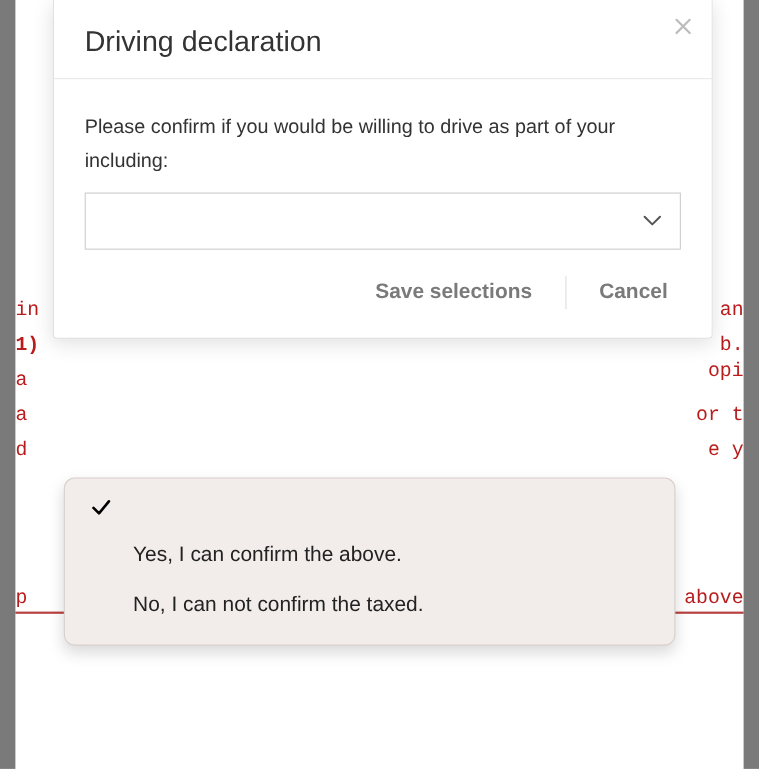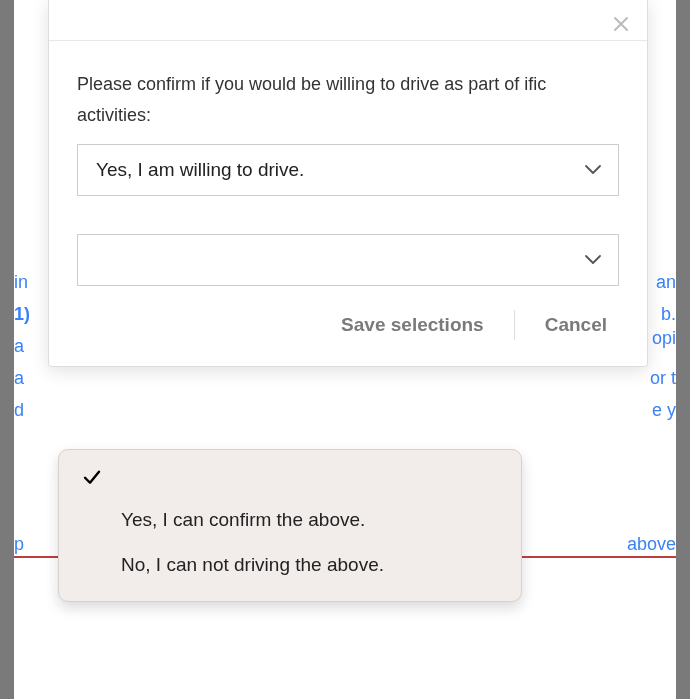--- a/index.html
+++ b/index.html
@@ -20,23 +20,24 @@
       top: 0;
       left: 0;
       width: 690px;
       height: 699px;
       border: 14px solid #7a7a7a;
       border-top: none;
       border-bottom: none;
     }
     .bg-text {
       position: absolute;
-      color: #3b82f6;
+      color: #b91c1c;
       font-size: 18px;
       white-space: nowrap;
+      font-family: Liberation Mono, monospace;
     }
     .bg-left {
       left: 14px;
     }
     .bg-right {
       right: 14px;
       text-align: left;
     }
     .bg-divider {
       position: absolute;
@@ -104,29 +105,28 @@
       right: 16px;
       top: 50%;
       transform: translateY(-50%);
     }
     .chevron svg {
       display: block;
     }
     .dropdown-panel {
       position: absolute;
       left: 58px;
-      width: 464px;
+      width: 556px;
       top: 434px;
       background: #f2edeb;
       border: 1px solid #d8d0cc;
       border-radius: 10px;
       box-shadow: 0 6px 14px rgba(0,0,0,0.15);
       padding: 12px 0 14px 0;
       z-index: 30;
-      margin-top: 15px;
     }
     .dropdown-option {
       padding: 8px 24px 8px 62px;
       font-size: 19px;
       color: #222;
       cursor: pointer;
       position: relative;
       line-height: 1.5;
     }
     .dropdown-option.blank {
@@ -176,39 +176,32 @@
 <div class="bg-text bg-right" style="top:304px">b.</div>
 <div class="bg-text bg-right" style="top:328px">opi</div>
 <div class="bg-text bg-right" style="top:368px">or t</div>
 <div class="bg-text bg-right" style="top:400px">e y</div>
 <div class="bg-text bg-right" style="top:534px">above</div>
 
 <div class="bg-divider"></div>
 
 <div class="modal">
   <div class="modal-header">
+    <h2 class="modal-title">Driving declaration</h2>
     <button class="modal-close">
       <span>
         <svg width="16" height="16" viewBox="0 0 16 16">
             <path d="M2 2 L14 14 M14 2 L2 14" stroke="#bbb" stroke-width="2" fill="none" stroke-linecap="round"></path>
           </svg>
       </span>
     </button>
   </div>
 
   <div class="modal-body">
-    <div class="question-label">Please confirm if you would be willing to drive as part of ific activities:</div>
-    <div class="select-box">
-      <span>Yes, I am willing to drive.</span>
-      <span class="chevron">
-        <svg width="18" height="12" viewBox="0 0 18 12">
-            <path d="M2 2 L9 9 L16 2" stroke="#555" stroke-width="1.8" fill="none" stroke-linecap="round" stroke-linejoin="round"></path>
-          </svg>
-      </span>
-    </div>
+    <div class="question-label">Please confirm if you would be willing to drive as part of your including:</div>
 
     <div class="select-box second">
       <span>&nbsp;</span>
       <span class="chevron">
         <svg width="18" height="12" viewBox="0 0 18 12">
             <path d="M2 2 L9 9 L16 2" stroke="#555" stroke-width="1.8" fill="none" stroke-linecap="round" stroke-linejoin="round"></path>
           </svg>
       </span>
     </div>
   </div>
@@ -225,15 +218,15 @@
     <span class="check">
       <svg width="18" height="16" viewBox="0 0 18 16">
           <path d="M2 8 L7 13 L16 2" stroke="#000" stroke-width="2.4" fill="none" stroke-linecap="round" stroke-linejoin="round"></path>
         </svg>
     </span>
   </div>
   <div class="dropdown-option">
     <span>Yes, I can confirm the above.</span>
   </div>
   <div class="dropdown-option">
-    <span>No, I can not driving the above.</span>
+    <span>No, I can not confirm the taxed.</span>
   </div>
 </div>
 
 </body></html>

